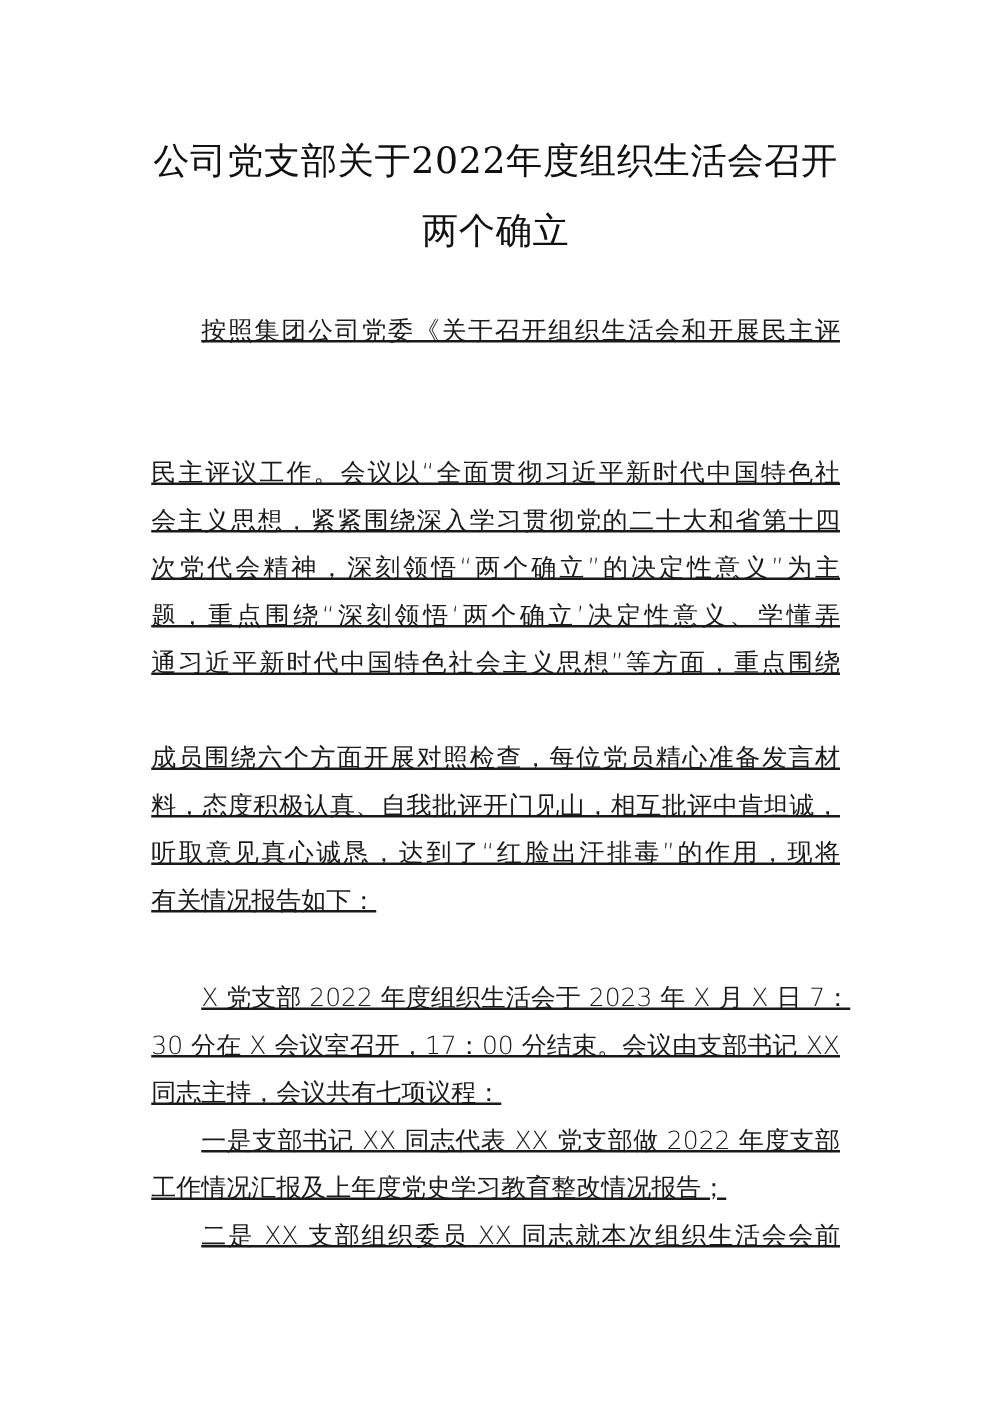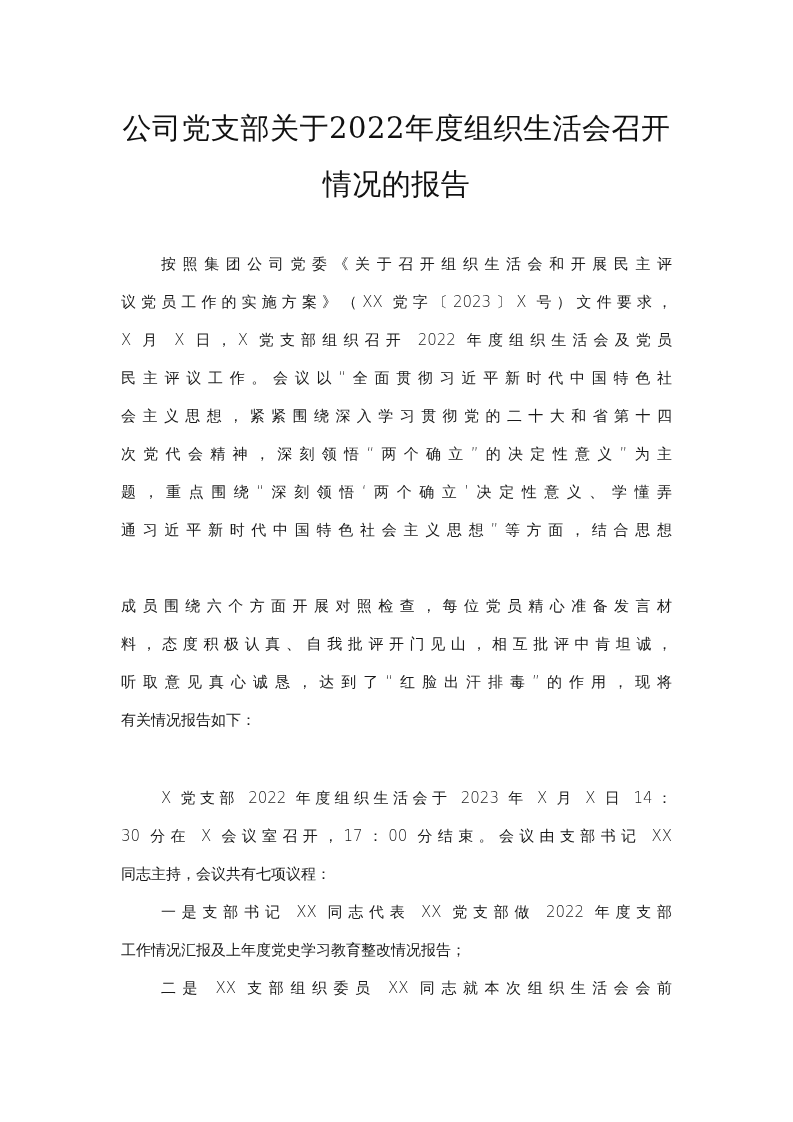--- a/index.html
+++ b/index.html
@@ -34,28 +34,29 @@
       letter-spacing: 0.5px;
       line-height: 40px;
       white-space: nowrap;
     }
     .title.l1 { top: 108px; }
     .title.l2 { top: 164px; }
     .body-line {
       position: absolute;
       left: 121px;
       width: 551px;
-      font-size: 15px;
+      font-size: 20px;
       line-height: 28px;
       color: #1a1a1a;
       white-space: nowrap;
       text-align: justify;
       text-align-last: justify;
       font-family: "DejaVu Sans", "Liberation Sans", sans-serif;
       font-weight: 300;
+      text-decoration: underline;
     }
     .body-line.indent {
       left: 161px;
       width: 511px;
     }
     .body-line.last {
       text-align-last: left;
     }
     .heading {
       position: absolute;
@@ -67,37 +68,35 @@
       font-family: "DejaVu Sans", "Liberation Sans", sans-serif;
       white-space: nowrap;
     }
   </style>
 </head>
 <body>
 
 <div class="page">
 
   <div class="title l1">公司党支部关于2022年度组织生活会召开</div>
-  <div class="title l2">情况的报告</div>
+  <div class="title l2">两个确立</div>
 
   <div class="body-line indent" style="top:250px">按照集团公司党委《关于召开组织生活会和开展民主评</div>
-  <div class="body-line" style="top:288px">议党员工作的实施方案》（XX 党字〔2023〕X 号）文件要求，</div>
-  <div class="body-line" style="top:326px">X 月 X 日，X 党支部组织召开 2022 年度组织生活会及党员</div>
   <div class="body-line" style="top:364px">民主评议工作。会议以“全面贯彻习近平新时代中国特色社</div>
   <div class="body-line" style="top:402px">会主义思想，紧紧围绕深入学习贯彻党的二十大和省第十四</div>
   <div class="body-line" style="top:440px">次党代会精神，深刻领悟“两个确立”的决定性意义”为主</div>
   <div class="body-line" style="top:478px">题，重点围绕“深刻领悟‘两个确立’决定性意义、学懂弄</div>
-  <div class="body-line" style="top:516px">通习近平新时代中国特色社会主义思想”等方面，结合思想</div>
+  <div class="body-line" style="top:516px">通习近平新时代中国特色社会主义思想”等方面，重点围绕</div>
   <div class="body-line" style="top:592px">成员围绕六个方面开展对照检查，每位党员精心准备发言材</div>
   <div class="body-line" style="top:668px">听取意见真心诚恳，达到了“红脸出汗排毒”的作用，现将</div>
   <div class="body-line" style="top:630px">料，态度积极认真、自我批评开门见山，相互批评中肯坦诚，</div>
   <div class="body-line last" style="top:706px">有关情况报告如下：</div>
 
 
-  <div class="body-line indent" style="top:784px">X 党支部 2022 年度组织生活会于 2023 年 X 月 X 日 14：</div>
+  <div class="body-line indent" style="top:784px">X 党支部 2022 年度组织生活会于 2023 年 X 月 X 日 7：</div>
   <div class="body-line" style="top:822px">30 分在 X 会议室召开，17：00 分结束。会议由支部书记 XX</div>
   <div class="body-line last" style="top:860px">同志主持，会议共有七项议程：</div>
 
   <div class="body-line indent" style="top:898px">一是支部书记 XX 同志代表 XX 党支部做 2022 年度支部</div>
   <div class="body-line indent" style="top:974px">二是 XX 支部组织委员 XX 同志就本次组织生活会会前</div>
 
   <div class="body-line last" style="top:936px">工作情况汇报及上年度党史学习教育整改情况报告；</div>
 
 </div>
 

